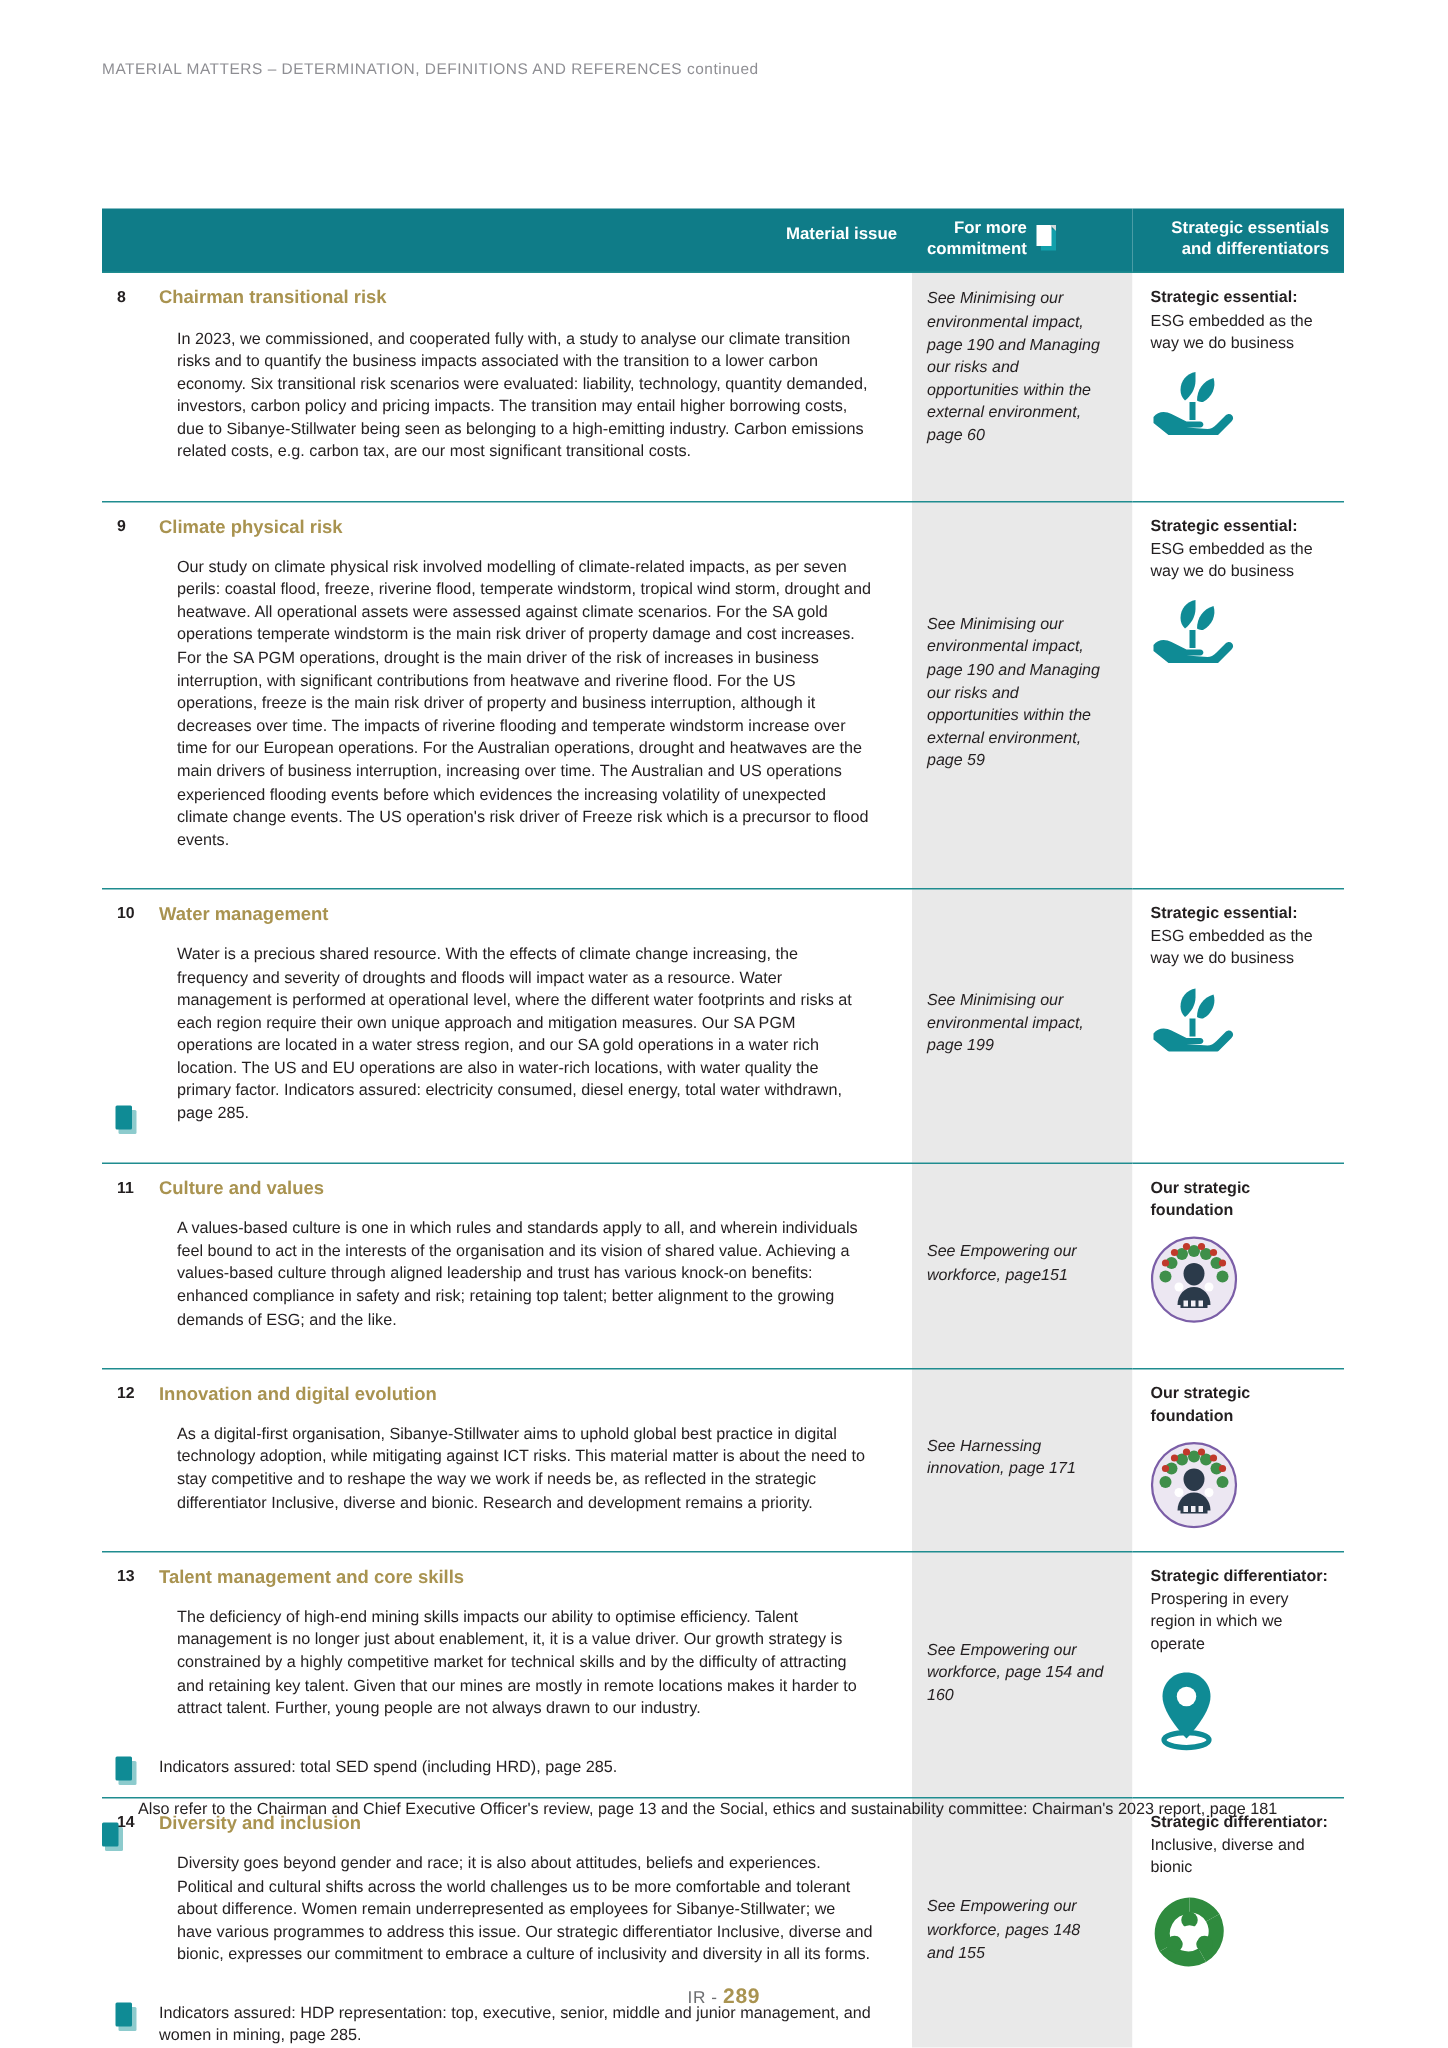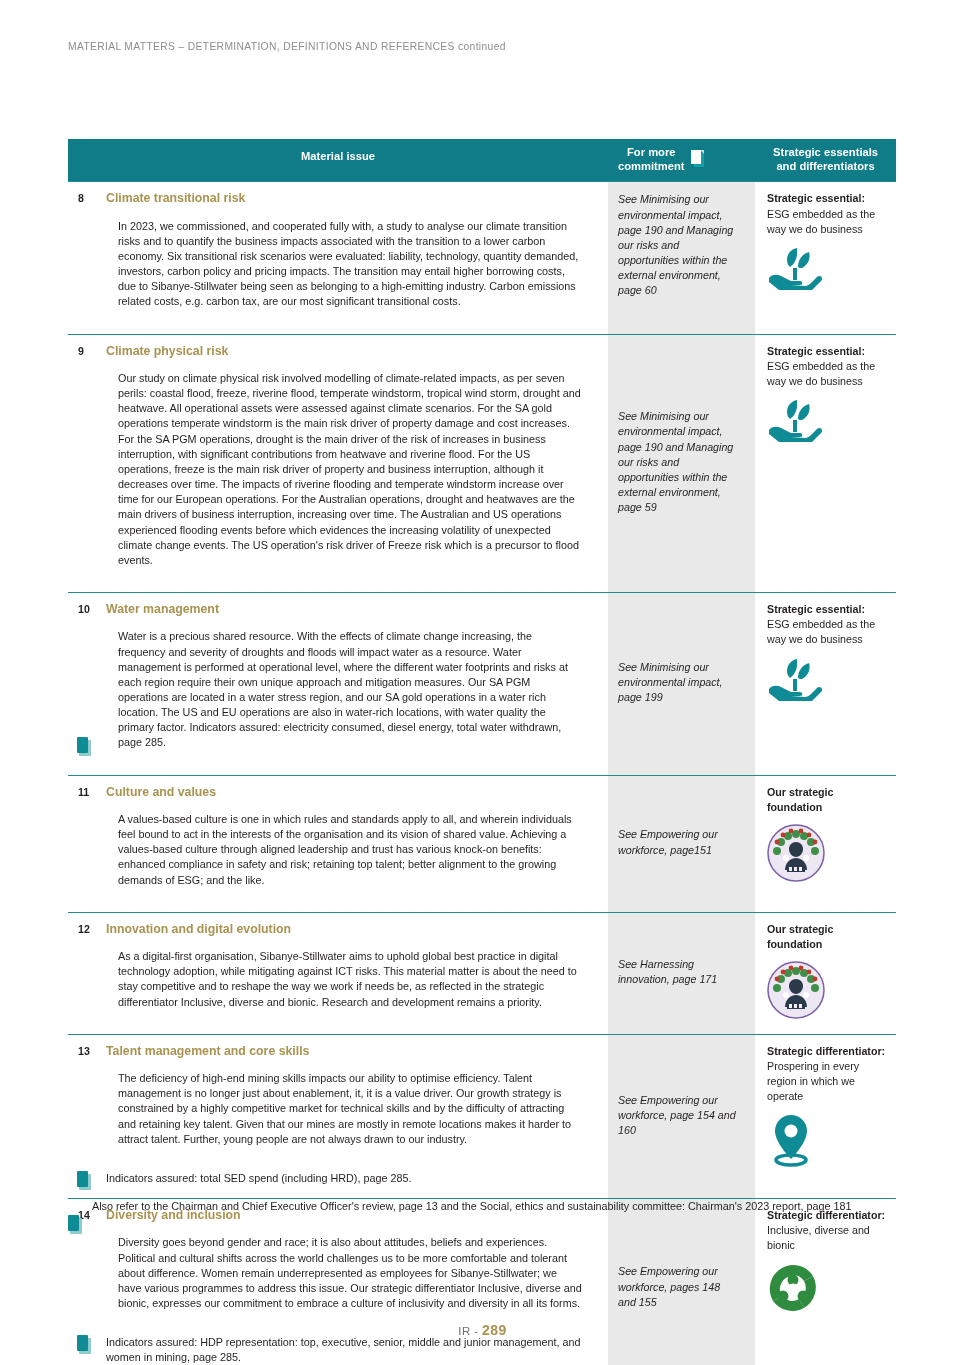--- a/index.html
+++ b/index.html
@@ -44,21 +44,21 @@
   }
   .matrix col.c-issue   { width: 540px; }
   .matrix col.c-info    { width: 147px; }
   .matrix col.c-strat   { width: 141px; }
 
   .matrix thead th {
     background: #0f7c88;
     color: #ffffff;
     font-size: 11.2px;
     font-weight: bold;
-    text-align: center;
+    text-align: right;
     vertical-align: top;
     padding: 7px 10px 8px 10px;
     line-height: 1.22;
     border: 0;
   }
   .matrix thead th.th-issue { padding-top: 11px; }
 
   .hdr-info-wrap {
     display: flex;
     align-items: flex-start;
@@ -264,21 +264,21 @@
         </th>
       </tr>
     </thead>
     <tbody>
 
       <tr>
         <td class="c-issue-cell">
           <div class="issue-grid">
             <div class="issue-num">8</div>
             <div class="issue-body">
-              <p class="issue-title">Climate transitional risk</p>
+              <p class="issue-title">Chairman transitional risk</p>
               <p class="issue-text">In 2023, we commissioned, and cooperated fully with, a study to analyse our climate transition risks and to quantify the business impacts associated with the transition to a lower carbon economy. Six transitional risk scenarios were evaluated: liability, technology, quantity demanded, investors, carbon policy and pricing impacts. The transition may entail higher borrowing costs, due to Sibanye-Stillwater being seen as belonging to a high-emitting industry. Carbon emissions related costs, e.g. carbon tax, are our most significant transitional costs.</p>
             </div>
           </div>
         </td>
         <td class="c-info-cell">See Minimising our environmental impact, page 190 and Managing our risks and opportunities within the external environment, page 60</td>
         <td class="c-strat-cell">
           <div class="strat-label">Strategic essential:</div>
           <div>ESG embedded as the way we do business</div>
           <div class="strat-icon">
             <svg width="56" height="44" viewBox="0 0 56 44">

